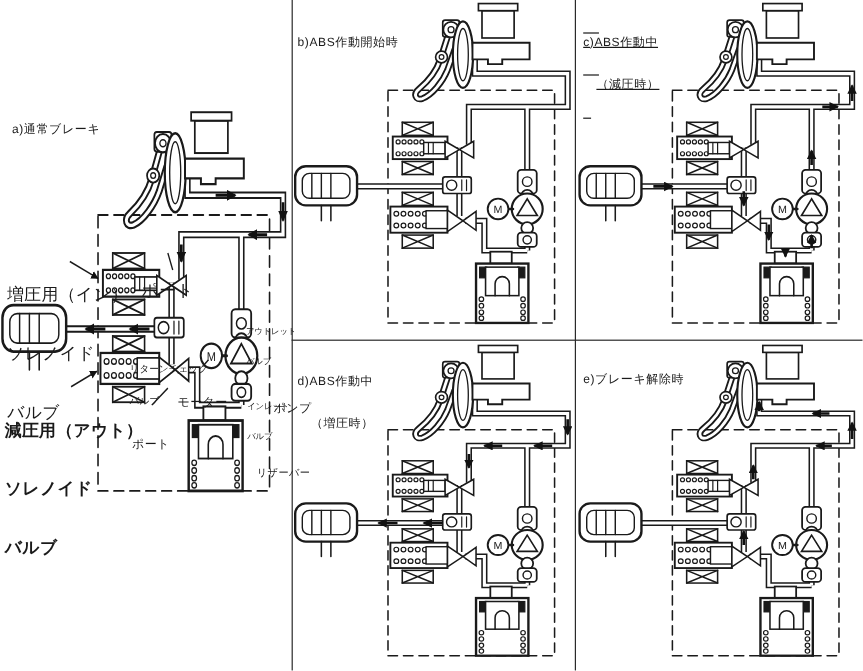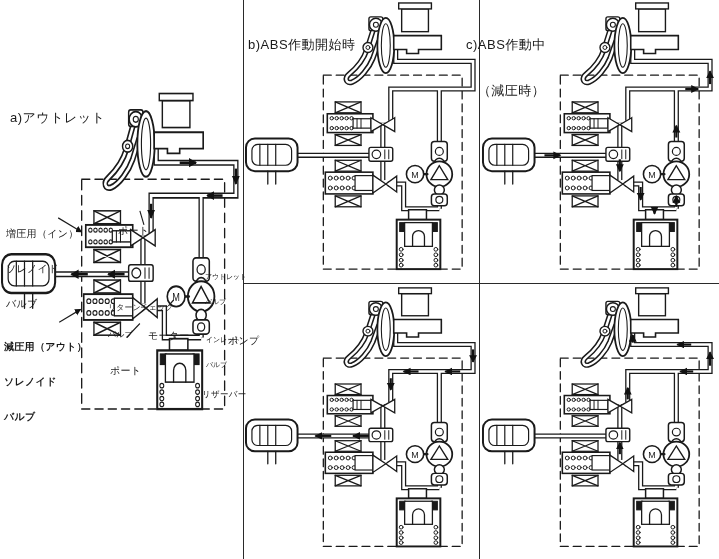--- a/index.html
+++ b/index.html
@@ -1,23 +1,23 @@
 <!DOCTYPE html>
 <html><head>
 <meta charset="utf-8">
 <style>
   html,body{margin:0;padding:0;background:#fff;}
   .page{position:relative;width:719px;height:559px;background:#fff;overflow:hidden;
         font-family:"Liberation Sans","DejaVu Sans",sans-serif;color:#1a1a1a;}
   .divider{position:absolute;background:#2a2a2a;}
   svg.cell{position:absolute;}
-  .ptitle{position:absolute;font-size:13px;line-height:1.18;letter-spacing:.5px;white-space:pre;text-align:center;}
+  .ptitle{position:absolute;font-size:10px;line-height:1.18;letter-spacing:.5px;white-space:pre;}
   .ptitle .l2{padding-left:11px;}
   .lbl{position:absolute;line-height:1.16;letter-spacing:.3px;white-space:pre;}
-  .f10{font-size:10px;} .f9{font-size:10px;} .f85{font-size:8.5px;}
+  .f10{font-size:14px;} .f9{font-size:10px;} .f85{font-size:8.5px;padding-left:12px;}
   .f8{font-size:8px;letter-spacing:0;} .f7{font-size:7px;letter-spacing:-.2px;}
 </style>
 </head>
 <body>
 
 <div class="page">
 
   <svg width="0" height="0" style="position:absolute">
     <defs>
       <marker id="ah" markerUnits="userSpaceOnUse" markerWidth="9" markerHeight="9" refX="7" refY="4" orient="auto">
@@ -223,28 +223,35 @@
       <path d="M140,176 V164" marker-end="url(#ah)"></path>
       <path d="M148,119 V107" marker-end="url(#ah)"></path>
       <path d="M214,90 H201" marker-end="url(#ah)"></path>
       <path d="M231,84 V70" marker-end="url(#ah)"></path>
       <path d="M212,62 H198" marker-end="url(#ah)"></path>
       <path d="M153,60 V52" marker-end="url(#ah)"></path>
     </g>
   </svg>
 
   <div class="ptitle" style="left:10px;top:79px;">
-    <div>a)アウトレット</div>
+    <div>a)通常ブレーキ</div>
   </div>
   <div class="ptitle" style="left:248px;top:6px;">
     <div>b)ABS作動開始時</div>
   </div>
-  <div class="ptitle" style="left:466px;top:6px;">
+  <div class="ptitle" style="left:486px;top:6px;text-decoration:underline;">
     <div>c)ABS作動中</div>
     <div class="l2">（減圧時）</div>
+  </div>
+  <div class="ptitle" style="left:248px;top:289px;">
+    <div>d)ABS作動中</div>
+    <div class="l2">（増圧時）</div>
+  </div>
+  <div class="ptitle" style="left:486px;top:287px;">
+    <div>e)ブレーキ解除時</div>
   </div>
 
   <div class="lbl f10" style="left:6px;top:205px;">
     <div>増圧用（イン）</div>
     <div>ソレノイド</div>
     <div>バルブ</div>
   </div>
   <div class="lbl f10" style="left:118px;top:202px;">
     <div>ポート</div>
   </div>

